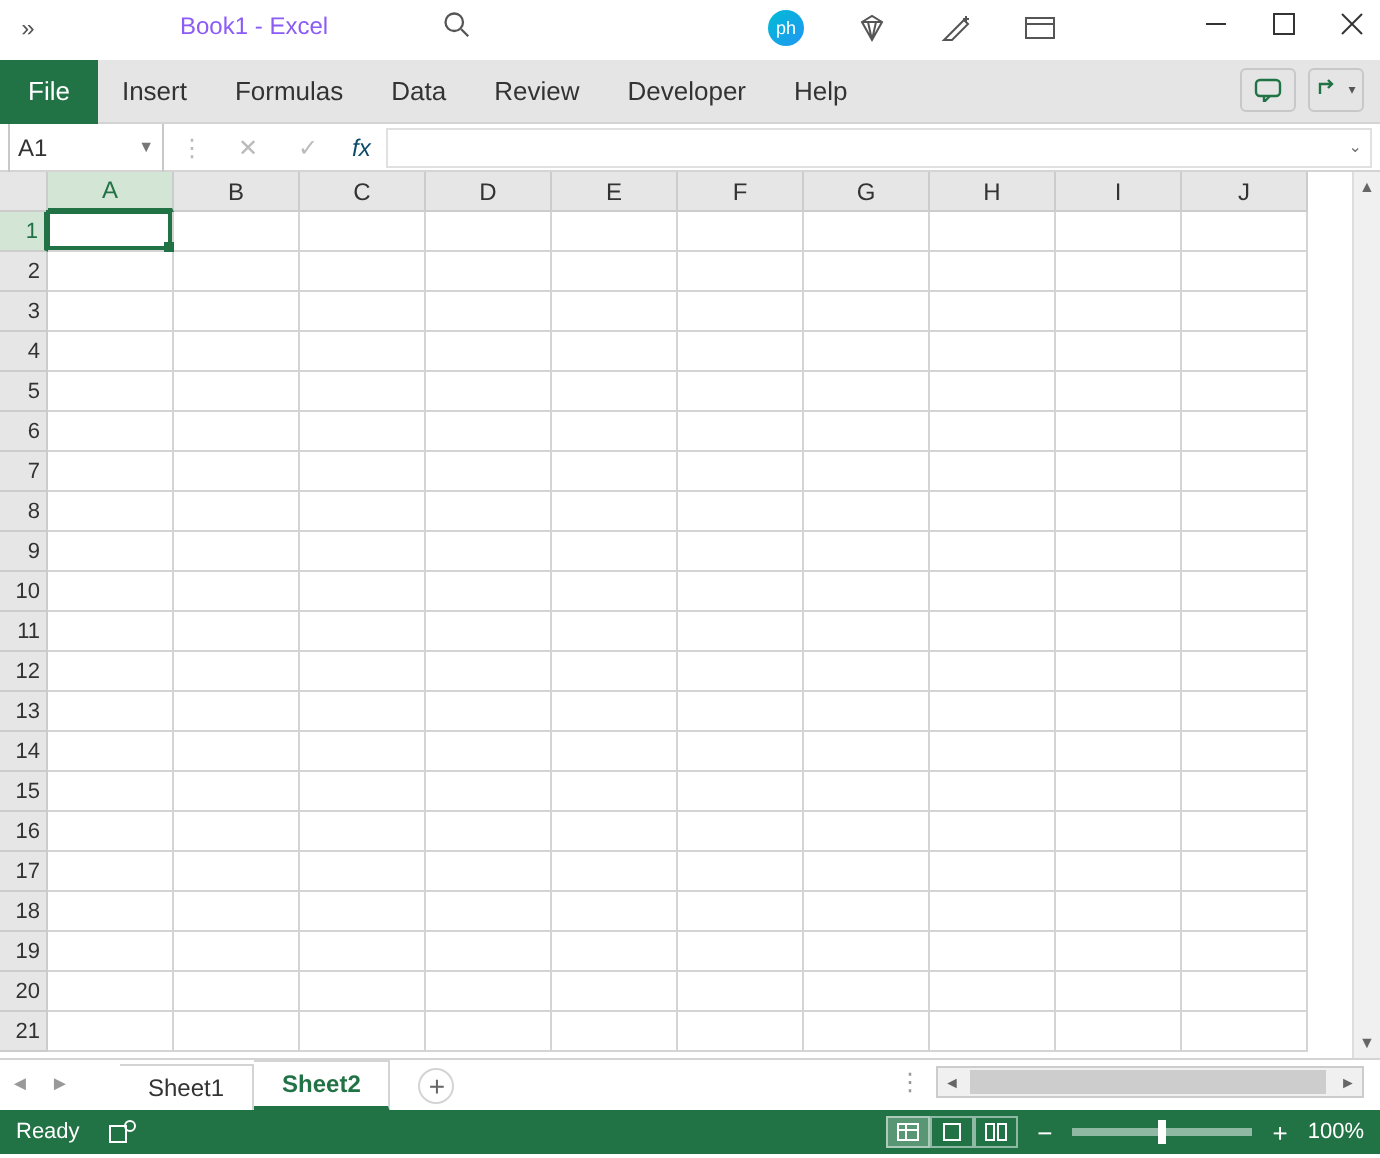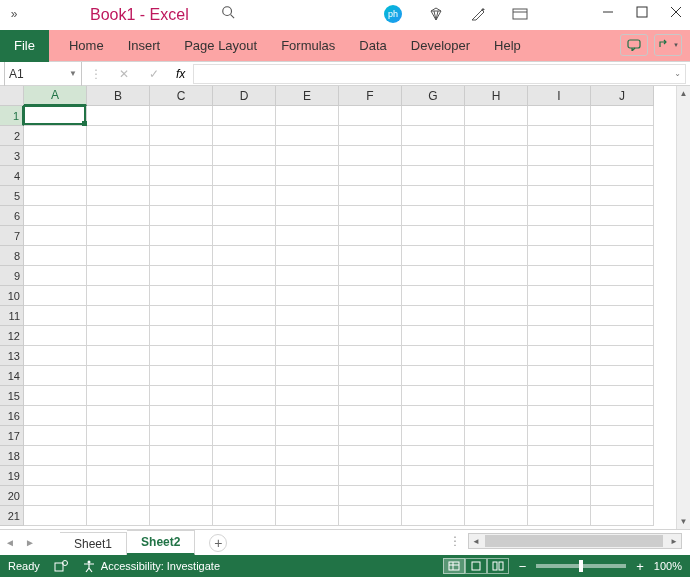--- a/index.html
+++ b/index.html
@@ -1,36 +1,36 @@
 <!DOCTYPE html>
 <html><head>
 <meta charset="utf-8">
 <style>
 * { box-sizing: border-box; margin: 0; padding: 0; font-family: "Segoe UI", Arial, sans-serif; }
 body { width: 690px; height: 579px; overflow: hidden; background: #fff; font-size: 12px; color: #333; position: relative; }
 .titlebar { height: 30px; display: flex; align-items: center; position: relative; background: #fff; border-bottom: 0; }
 .titlebar .qat { position: absolute; left: 6px; top: 6px; display: flex; gap: 8px; align-items: center; color: #666; }
-.titlebar .title { position: absolute; left: 90px; top: 6px; font-size: 16px; color: #be185d; }
+.titlebar .title { position: absolute; left: 90px; top: 6px; font-size: 12px; color: #8b5cf6; }
 .titlebar .center-icons { position: absolute; left: 220px; top: 4px; display: flex; gap: 28px; align-items: center; }
 .titlebar .right-icons { position: absolute; right: 6px; top: 4px; display: flex; gap: 18px; align-items: center; }
 .icon { width: 16px; height: 16px; display: inline-flex; align-items: center; justify-content: center; color: #555; }
 .ph-badge { width: 18px; height: 18px; border-radius: 50%; background: linear-gradient(135deg, #00bcd4, #2196f3); color: #fff; font-size: 9px; font-weight: normal; display: inline-flex; align-items: center; justify-content: center; }
-.ribbon-tabs { height: 32px; display: flex; align-items: center; background: #fca5a5; border-bottom: 1px solid #d4d4d4; padding-left: 0; position: relative; }
+.ribbon-tabs { height: 32px; display: flex; align-items: center; background: #e5e5e5; border-bottom: 1px solid #d4d4d4; padding-left: 0; position: relative; }
 .tab { padding: 0 12px; height: 32px; display: flex; align-items: center; font-size: 13px; color: #333; cursor: pointer; }
 .tab.file { background: #217346; color: #fff; padding: 0 14px; }
 .tab.active { color: #217346; font-weight: 600; }
 .tab.highlighted { border: 3px solid #e81123; padding: 0 9px; }
 .tab.highlighted.active { color: #217346; }
 .ribbon-tabs .right-buttons { position: absolute; right: 8px; top: 4px; display: flex; gap: 6px; }
 .rbtn { width: 28px; height: 22px; border: 1px solid #c8c8c8; border-radius: 3px; display: flex; align-items: center; justify-content: center; font-size: 11px; color: #217346; }
 .namebox-row { height: 24px; display: flex; align-items: center; border-bottom: 1px solid #d4d4d4; padding: 0 4px; gap: 8px; }
 .namebox { width: 78px; height: 20px; border: 1px solid #c8c8c8; display: flex; align-items: center; padding: 16px 4px; font-size: 12px; justify-content: space-between; }
 .namebox-dd { font-size: 8px; color: #777; }
 .fx-buttons { display: flex; gap: 14px; align-items: center; color: #aaa; }
-.fx-label { font-style: italic; color: #000000; }
+.fx-label { font-style: italic; color: #0c4a6e; }
 .formula-bar { flex: 1; height: 20px; border: 1px solid #e0e0e0; display: flex; align-items: center; padding: 0 4px; position: relative; }
 .formula-bar .dd { position: absolute; right: 4px; font-size: 8px; color: #777; }
 .grid-area { position: relative; height: 443px; display: flex; }
 .col-headers { position: absolute; top: 0; left: 0; right: 14px; height: 20px; display: flex; }
 .selectall { width: 24px; height: 20px; background: #e6e6e6; border-right: 1px solid #ccc; border-bottom: 1px solid #ccc; }
 .col-head { flex: 0 0 63px; height: 20px; background: #e6e6e6; border-right: 1px solid #ccc; border-bottom: 1px solid #ccc; display: flex; align-items: center; justify-content: center; font-size: 12px; color: #333; }
 .col-head.active { background: #d3e5d4; color: #217346; border-bottom: 2px solid #217346; }
 .row-headers { position: absolute; top: 20px; left: 0; width: 24px; }
 .row-head { width: 24px; height: 20px; background: #e6e6e6; border-right: 1px solid #ccc; border-bottom: 1px solid #ccc; display: flex; align-items: center; justify-content: flex-end; padding-right: 3px; font-size: 11px; color: #333; }
 .row-head.active { background: #d3e5d4; color: #217346; border-right: 2px solid #217346; }
@@ -113,25 +113,24 @@
         <svg width="12" height="12">
           <line x1="1" y1="1" x2="11" y2="11" stroke="#333" stroke-width="1"></line>
           <line x1="11" y1="1" x2="1" y2="11" stroke="#333" stroke-width="1"></line>
         </svg>
       </span>
   </div>
 </div>
 
 <div class="ribbon-tabs">
   <div class="tab file">File</div>
-  <div class="tab" style="margin-left:8px;">Home</div>
   <div class="tab">Insert</div>
-  <div class="tab">Page Layout</div>
   <div class="tab">Formulas</div>
   <div class="tab">Data</div>
+  <div class="tab">Review</div>
   <div class="tab">Developer</div>
   <div class="tab">Help</div>
   <div class="right-buttons">
     <div class="rbtn">
       <svg width="14" height="12" viewBox="0 0 14 12">
           <rect x="1" y="1" width="12" height="8" rx="2" fill="none" stroke="#217346" stroke-width="1.2"></rect>
           <path d="M5 9 L5 12 L8 9" fill="none" stroke="#217346" stroke-width="1.2"></path>
         </svg>
     </div>
     <div class="rbtn">
@@ -478,27 +477,20 @@
 </div>
 
 <div class="statusbar">
   <div class="status-item">Ready</div>
   <div class="status-item">
     <svg width="14" height="14" viewBox="0 0 14 14">
         <rect x="1" y="4" width="8" height="8" fill="none" stroke="#fff" stroke-width="1"></rect>
         <circle cx="11" cy="4" r="2.5" fill="none" stroke="#fff" stroke-width="1"></circle>
       </svg>
   </div>
-  <div class="status-item">
-    <svg width="14" height="14" viewBox="0 0 14 14">
-        <circle cx="7" cy="3" r="1.5" fill="#fff"></circle>
-        <path d="M2 5 L12 5 M7 5 L7 9 M7 9 L4 13 M7 9 L10 13" stroke="#fff" stroke-width="1.2" fill="none"></path>
-      </svg>
-    <span>Accessibility: Investigate</span>
-  </div>
   <div class="status-right">
     <div class="view-btns">
       <span class="view-btn active">
           <svg width="12" height="10">
             <rect x="1" y="1" width="10" height="8" fill="none" stroke="#fff" stroke-width="1"></rect>
             <line x1="1" y1="4" x2="11" y2="4" stroke="#fff"></line>
             <line x1="5" y1="1" x2="5" y2="9" stroke="#fff"></line>
           </svg>
         </span>
       <span class="view-btn">

